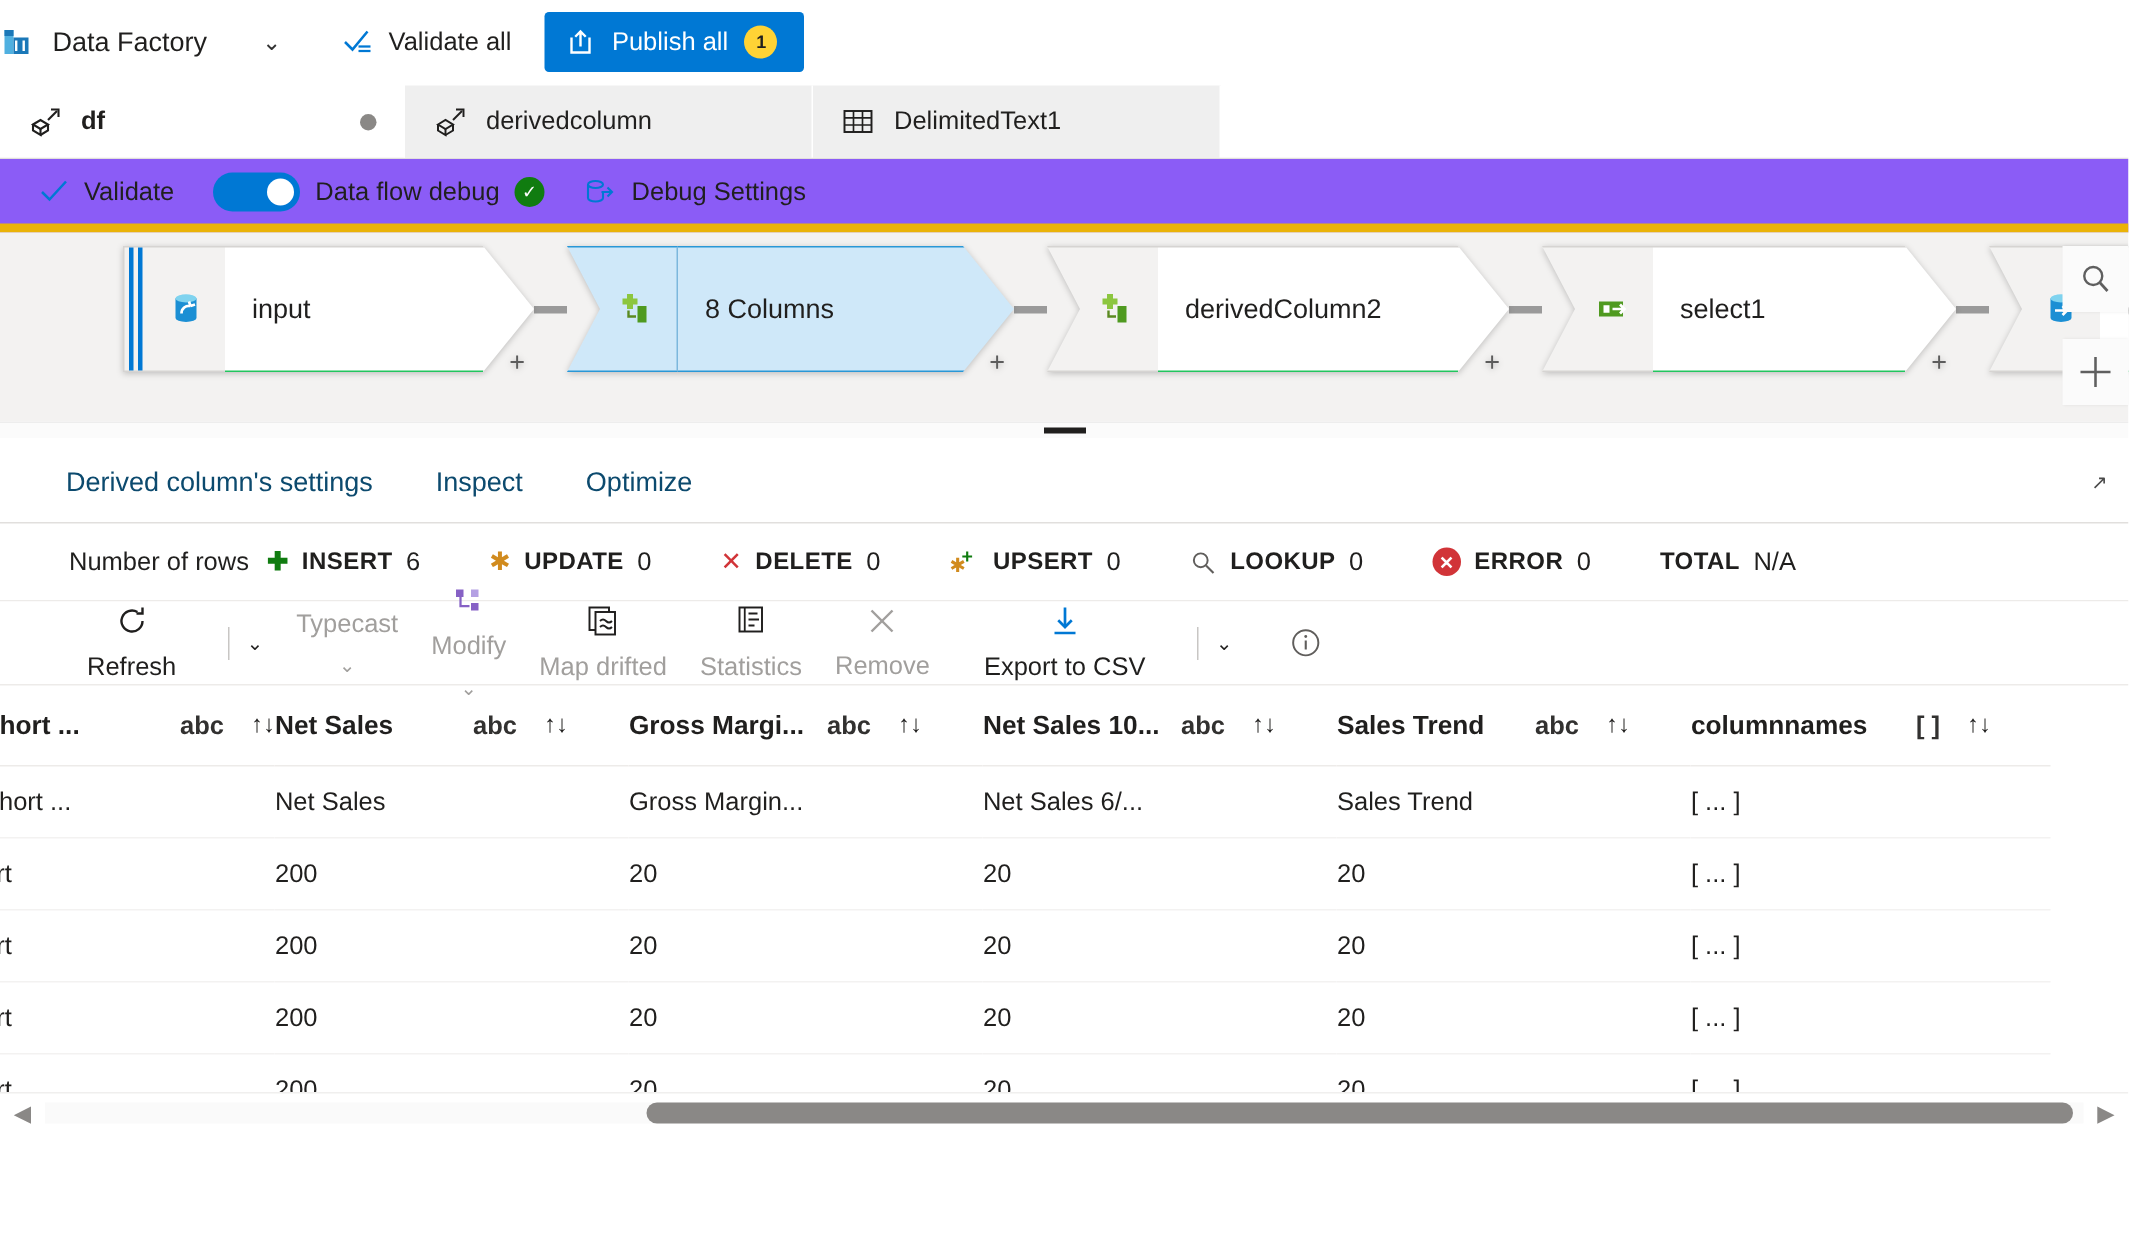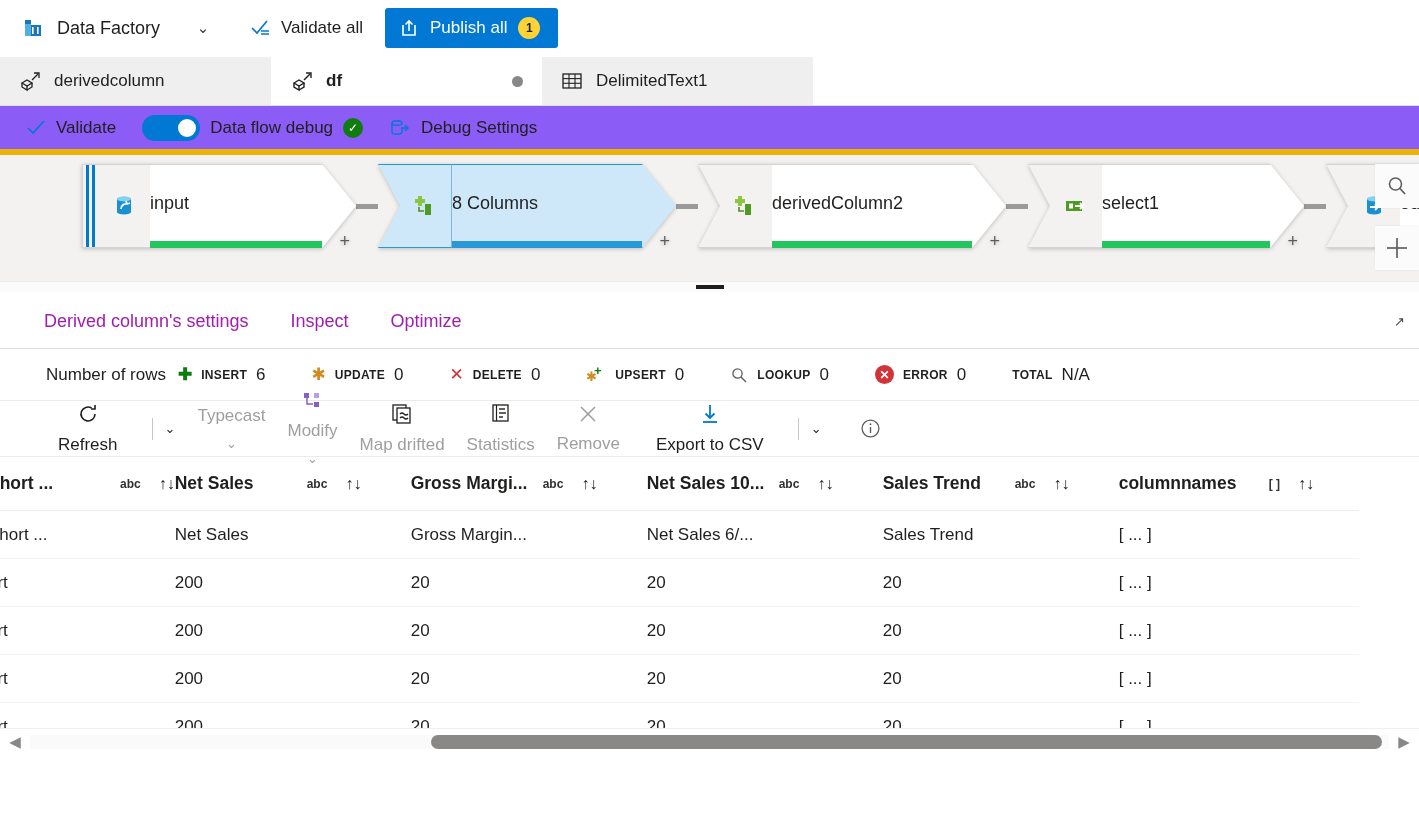--- a/index.html
+++ b/index.html
@@ -9,21 +9,20 @@
     font-family: "Liberation Sans", sans-serif;
     color: #201f1e;
     overflow: hidden;
   }
 
   
   .topbar {
     height: 57px;
     display: flex;
     align-items: center;
-    padding-left: 22px;
     background: #fff;
     border-bottom: 1px solid #fff;
   }
   .brand { display: flex; align-items: center; gap: 11px; }
   .brand-name { font-size: 18px; color: #201f1e; }
   .brand-chevron {
     margin-left: 28px; color: #333; font-size: 15px;
     width: 30px; text-align: center; cursor: pointer;
   }
   .cmd {
@@ -139,22 +138,23 @@
   }
   .src-bar::before { left: 3px; }
   .src-bar::after  { left: 9px; }
   .node-ico {
     width: 52px; background: #f3f2f1;
     border-top: 1px solid #d6d4d2; border-bottom: 1px solid #d6d4d2;
     display: flex; align-items: center; justify-content: center;
   }
   .node-body {
     background: #fff;
-    border-top: 1px solid #d6d4d2; border-bottom: 7px solid #22c55e;
+    border-top: 1px solid #d6d4d2; border-bottom: 1px solid #22c55e;
     display: flex; align-items: center;
+    padding-left: 18px;
     font-size: 18px;
     color: #201f1e;
     position: relative;
     text-align: right;
   }
   .node.input  .node-body { width: 172px; }
   .node.tx1    .node-body { width: 190px; }
   .node.tx2    .node-body { width: 200px; }
   .node.tx3    .node-body { width: 168px; }
   .node.output .node-body { width: 190px; }
@@ -202,21 +202,21 @@
 
   
   .panel-tabs {
     height: 57px; display: flex; align-items: center;
     padding-left: 30px; gap: 0px;
     border-bottom: 1px solid #e1dfdd;
     position: relative;
     background: #fff;
   }
   .ptab {
-    font-size: 18px; color: #a21caf; cursor: pointer;
+    font-size: 18px; color: #0c4a6e; cursor: pointer;
     padding: 16px 14px 14px 14px; margin-right: 14px;
     display: flex; align-items: center; gap: 12px;
     position: relative; height: 100%;
   }
   .ptab.active { font-weight: bold; }
   .ptab.active::after {
     content: ''; position: absolute; left: 8px; right: 8px; bottom: 0;
     height: 3px; background: #0078d4;
   }
   .green-dot { width: 15px; height: 15px; border-radius: 50%; background: #107c10; }
@@ -228,21 +228,21 @@
   
   .rowstats {
     height: 52px; display: flex; align-items: center;
     padding-left: 46px;
     font-size: 17px;
     border-bottom: 1px solid #edebe9;
     background: #fff;
   }
   .rs-label { color: #201f1e; margin-right: 12px; }
   .rs-group { display: flex; align-items: center; gap: 9px; margin-right: 46px; }
-  .rs-key { font-weight: bold; font-size: 12px; letter-spacing: .3px; text-align: center; }
+  .rs-key { font-weight: bold; font-size: 16px; letter-spacing: .3px; text-align: center; }
   .rs-val { font-size: 17px; color: #201f1e; }
   .ico-plus  { color: #107c10; font-weight: bold; font-size: 17px; }
   .ico-star  { color: #d18b1e; font-size: 17px; }
   .ico-x     { color: #d13438; font-size: 17px; }
   .ico-err {
     width: 19px; height: 19px; border-radius: 50%; background: #d13438;
     color: #fff; display: inline-flex; align-items: center; justify-content: center;
     font-size: 12px; font-weight: bold;
   }
 
@@ -272,21 +272,21 @@
     white-space: nowrap; vertical-align: middle;
   }
   td {
     font-size: 17px; padding: 0; height: 48px;
     border-bottom: 1px solid #f3f2f1;
     white-space: nowrap; vertical-align: middle;
     color: #201f1e;
   }
   .th-inner { display: flex; align-items: center; gap: 0; }
   .th-name { min-width: 132px; }
-  .type-tag { font-size: 12px; color: #323130; margin-right: 18px; }
+  .type-tag { font-size: 17px; color: #323130; margin-right: 18px; }
   .sort-ico { font-size: 16px; color: #201f1e; cursor: pointer; }
   .col-1 { width: 186px; padding-left: 42px; }
   .col-n { width: 236px; }
   .col-last { width: 240px; }
 
   
   .hscroll {
     position: absolute; left: 0; right: 0; bottom: 0;
     height: 26px; background: #fff;
     border-top: 1px solid #f0efee;
@@ -339,45 +339,45 @@
         <path d="M4 7 V17 H16 V7" fill="none" stroke="#fff" stroke-width="1.6"></path>
         <path d="M10 13 V3 M6.5 6.5 L10 3 L13.5 6.5" fill="none" stroke="#fff" stroke-width="1.6"></path>
       </svg>
     </span>
     <span>Publish all</span>
     <span class="pill-count">1</span>
   </div>
 </div>
 
 <div class="tabstrip">
+  <div class="tab t2 active">
+    <span class="tab-icon">
+      <svg width="22" height="22" viewBox="0 0 22 22">
+        <path d="M3 13 l5 -3 l5 3 l-5 3 z" fill="none" stroke="#201f1e" stroke-width="1.4"></path>
+        <path d="M3 13 v4 l5 3 v-4" fill="none" stroke="#201f1e" stroke-width="1.4"></path>
+        <path d="M13 13 v4 l-5 3" fill="none" stroke="#201f1e" stroke-width="1.4"></path>
+        <path d="M13 10 l6 -6" fill="none" stroke="#201f1e" stroke-width="1.4"></path>
+        <path d="M15 3 h5 v5" fill="none" stroke="#201f1e" stroke-width="1.4"></path>
+      </svg>
+    </span>
+    <span>df</span>
+    <span class="tab-dot"></span>
+  </div>
+
   <div class="tab t1">
     <span class="tab-icon">
       <svg width="22" height="22" viewBox="0 0 22 22">
         <path d="M3 13 l5 -3 l5 3 l-5 3 z" fill="none" stroke="#201f1e" stroke-width="1.3"></path>
         <path d="M3 13 v4 l5 3 v-4" fill="none" stroke="#201f1e" stroke-width="1.3"></path>
         <path d="M13 13 v4 l-5 3" fill="none" stroke="#201f1e" stroke-width="1.3"></path>
         <path d="M13 10 l6 -6" fill="none" stroke="#201f1e" stroke-width="1.3"></path>
         <path d="M15 3 h5 v5" fill="none" stroke="#201f1e" stroke-width="1.3"></path>
       </svg>
     </span>
     <span>derivedcolumn</span>
-  </div>
-
-  <div class="tab t2 active">
-    <span class="tab-icon">
-      <svg width="22" height="22" viewBox="0 0 22 22">
-        <path d="M3 13 l5 -3 l5 3 l-5 3 z" fill="none" stroke="#201f1e" stroke-width="1.4"></path>
-        <path d="M3 13 v4 l5 3 v-4" fill="none" stroke="#201f1e" stroke-width="1.4"></path>
-        <path d="M13 13 v4 l-5 3" fill="none" stroke="#201f1e" stroke-width="1.4"></path>
-        <path d="M13 10 l6 -6" fill="none" stroke="#201f1e" stroke-width="1.4"></path>
-        <path d="M15 3 h5 v5" fill="none" stroke="#201f1e" stroke-width="1.4"></path>
-      </svg>
-    </span>
-    <span>df</span>
-    <span class="tab-dot"></span>
   </div>
 
   <div class="tab t3">
     <span class="tab-icon">
       <svg width="22" height="20" viewBox="0 0 22 20">
         <rect x="2" y="3" width="18" height="14" fill="none" stroke="#201f1e" stroke-width="1.3"></rect>
         <line x1="2" y1="7.6" x2="20" y2="7.6" stroke="#201f1e" stroke-width="1.1"></line>
         <line x1="2" y1="12.3" x2="20" y2="12.3" stroke="#201f1e" stroke-width="1.1"></line>
         <line x1="8" y1="3" x2="8" y2="17" stroke="#201f1e" stroke-width="1.1"></line>
         <line x1="14" y1="3" x2="14" y2="17" stroke="#201f1e" stroke-width="1.1"></line>

